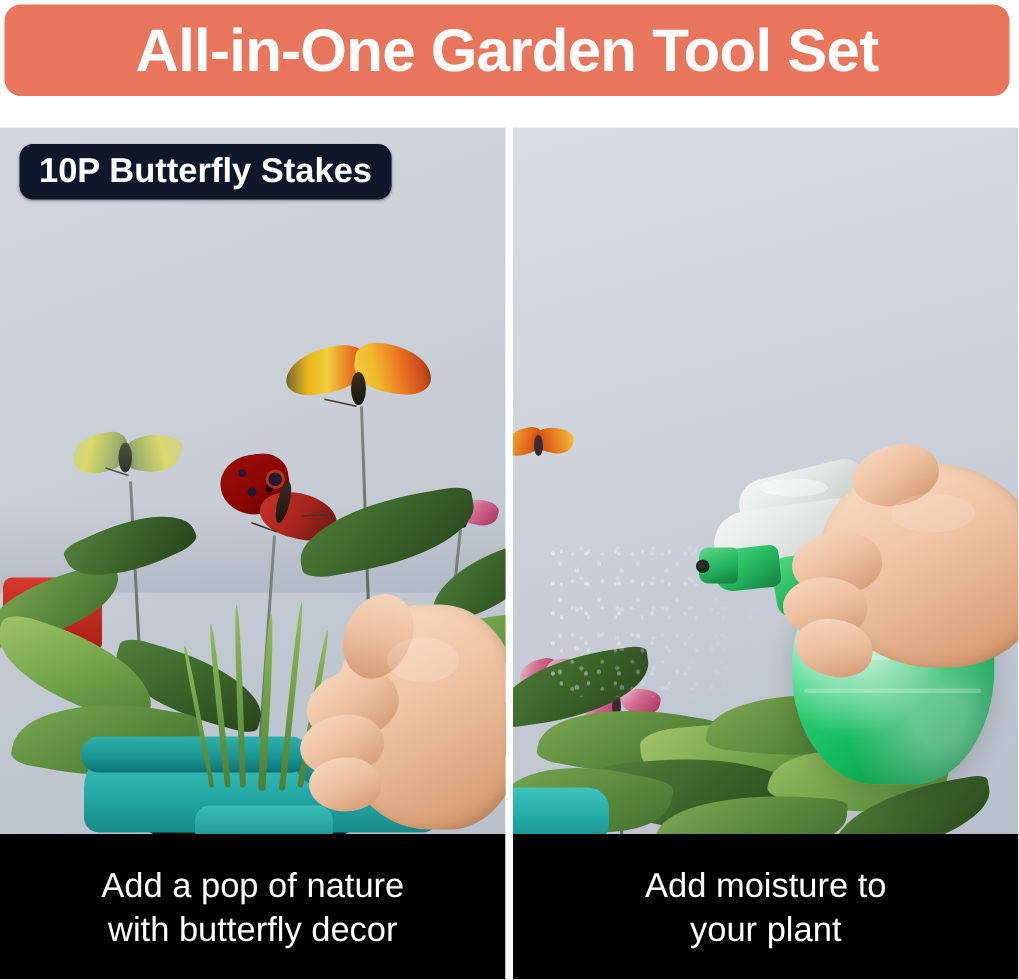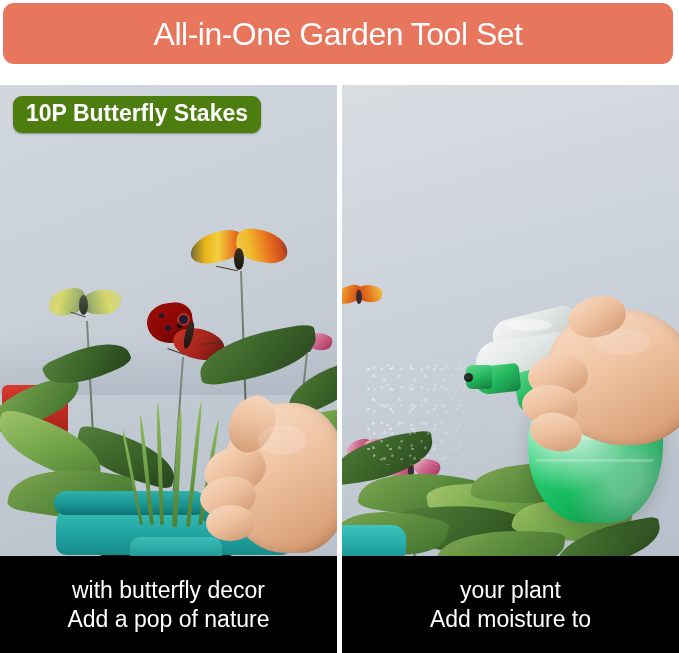--- a/index.html
+++ b/index.html
@@ -6,33 +6,33 @@
   body{width:679px;height:653px;font-family:"Liberation Sans",sans-serif;overflow:hidden;}
   .page{position:relative;width:679px;height:653px;background:#ffffff;}
 
   
   .header-banner{
     position:absolute;left:3px;top:3px;width:670px;height:61px;
     background:#e8765d;border-radius:11px;
     display:flex;align-items:center;justify-content:center;
   }
   .header-title{
-    color:#fdfdfd;font-size:32px;font-weight:normal;letter-spacing:-0.5px;
+    color:#fdfdfd;font-size:40px;font-weight:bold;letter-spacing:-0.5px;
     white-space:nowrap;line-height:1;
   }
 
   
   .panels{position:absolute;left:0;top:85px;width:679px;height:568px;display:flex;}
   .panel{position:relative;width:337px;height:568px;overflow:hidden;background:#ffffff;}
   .panel.left{margin-right:5px;}
   .photo{position:absolute;left:0;top:0;width:337px;height:471px;overflow:hidden;background:#ccd2da;}
 
   .badge{
     position:absolute;left:13px;top:11px;z-index:40;
-    background:#4d7c0f;border-radius:9px;
+    background:#0f172a;border-radius:9px;
     padding:5px 13px 6px 13px;
     box-shadow:0 1px 2px rgba(0,0,0,.35);
   }
   .badge span{color:#ffffff;font-size:23px;font-weight:bold;white-space:nowrap;line-height:1.12;}
 
   .caption{
     position:absolute;left:0;top:471px;width:337px;height:97px;background:#000000;
     display:flex;flex-direction:column;align-items:center;justify-content:center;
   }
   .caption span{color:#ffffff;font-size:23px;line-height:1.26;text-align:center;display:block;}
@@ -254,22 +254,22 @@
           <div class="fing" style="left:34px;top:10px;width:44px;height:58px;transform:rotate(30deg);"></div>
           <div class="hl" style="left:62px;top:40px;width:48px;height:30px;opacity:.35;"></div>
         </div>
       </div>
 
       <div class="badge">
         <span>10P Butterfly Stakes</span>
       </div>
 
       <div class="caption">
+        <span>Add a pop of nature</span>
         <span>with butterfly decor</span>
-        <span>Add a pop of nature</span>
       </div>
     </div>
 
     <div class="panel right">
 
       <div class="photo">
         <div class="sky-r"></div>
 
         <div class="bfly b4" style="left:-6px;top:198px;">
           <div class="w wl" style="background:linear-gradient(120deg,#f3c93e,#e3701e 55%,#c03318);"></div>
@@ -325,19 +325,19 @@
         <div class="leaf lt" style="left:172px;top:412px;width:116px;height:46px;transform:rotate(12deg);"></div>
         <div class="leaf" style="left:-6px;top:424px;width:110px;height:48px;transform:rotate(14deg);"></div>
         <div class="leaf dark" style="left:212px;top:440px;width:108px;height:40px;transform:rotate(-10deg);"></div>
         <div class="leaf" style="left:96px;top:444px;width:126px;height:42px;transform:rotate(4deg);"></div>
 
         <div class="teal" style="left:-10px;top:440px;width:74px;height:38px;border-radius:14px;"></div>
       </div>
 
 
       <div class="caption">
+        <span>Add moisture to</span>
         <span>your plant</span>
-        <span>Add moisture to</span>
       </div>
     </div>
 
   </div>
 </div>
 
 </body></html>

